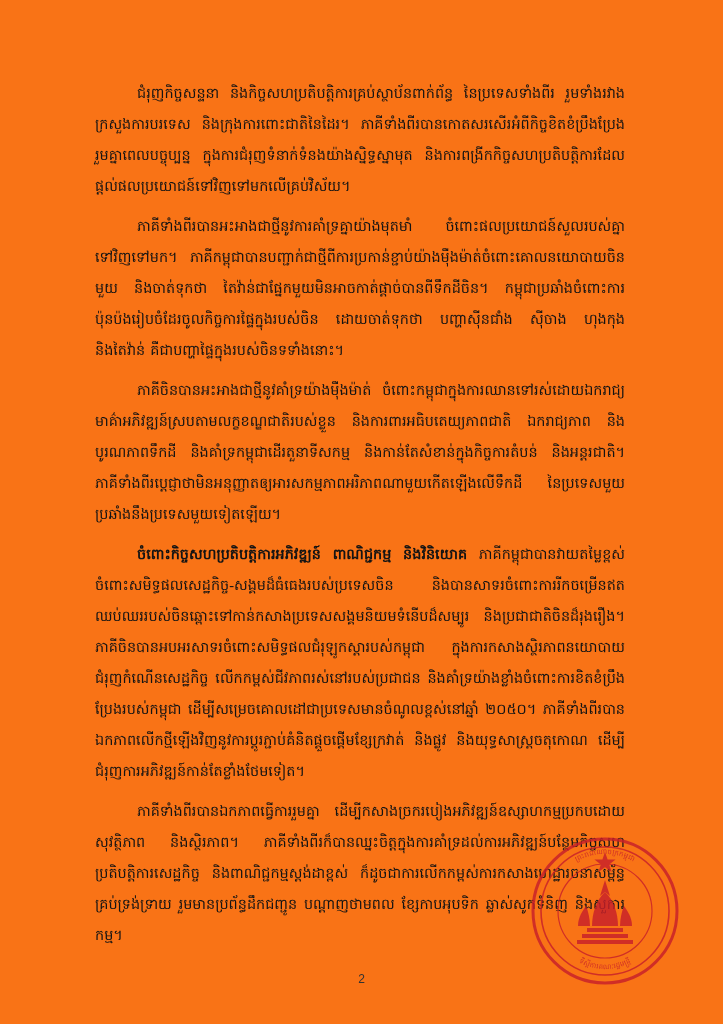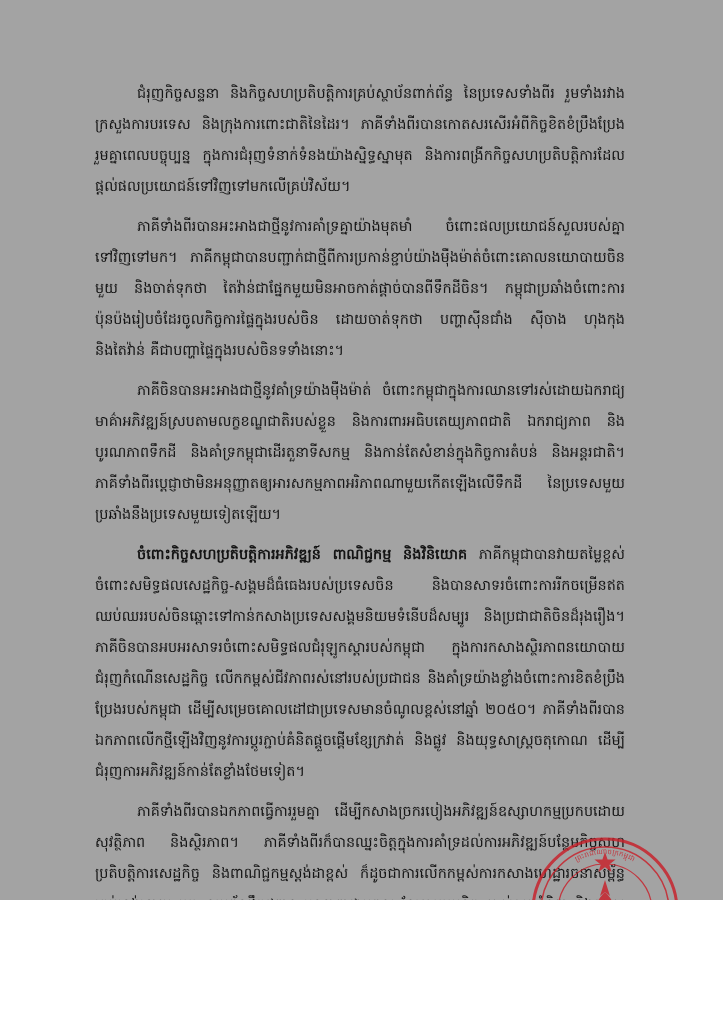--- a/index.html
+++ b/index.html
@@ -6,22 +6,22 @@
     margin: 0;
     padding: 0;
     background: #ffffff;
   }
   body {
     font-family: "DejaVu Sans", "Liberation Sans", sans-serif;
   }
   .page {
     position: relative;
     width: 723px;
-    height: 900px;
-    background: #a3a3a3;
+    height: 1024px;
+    background: #f97316;
     overflow: hidden;
     box-sizing: border-box;
   }
   .doc-body {
     position: absolute;
     left: 95px;
     top: 78px;
     width: 530px;
   }
   .para {

